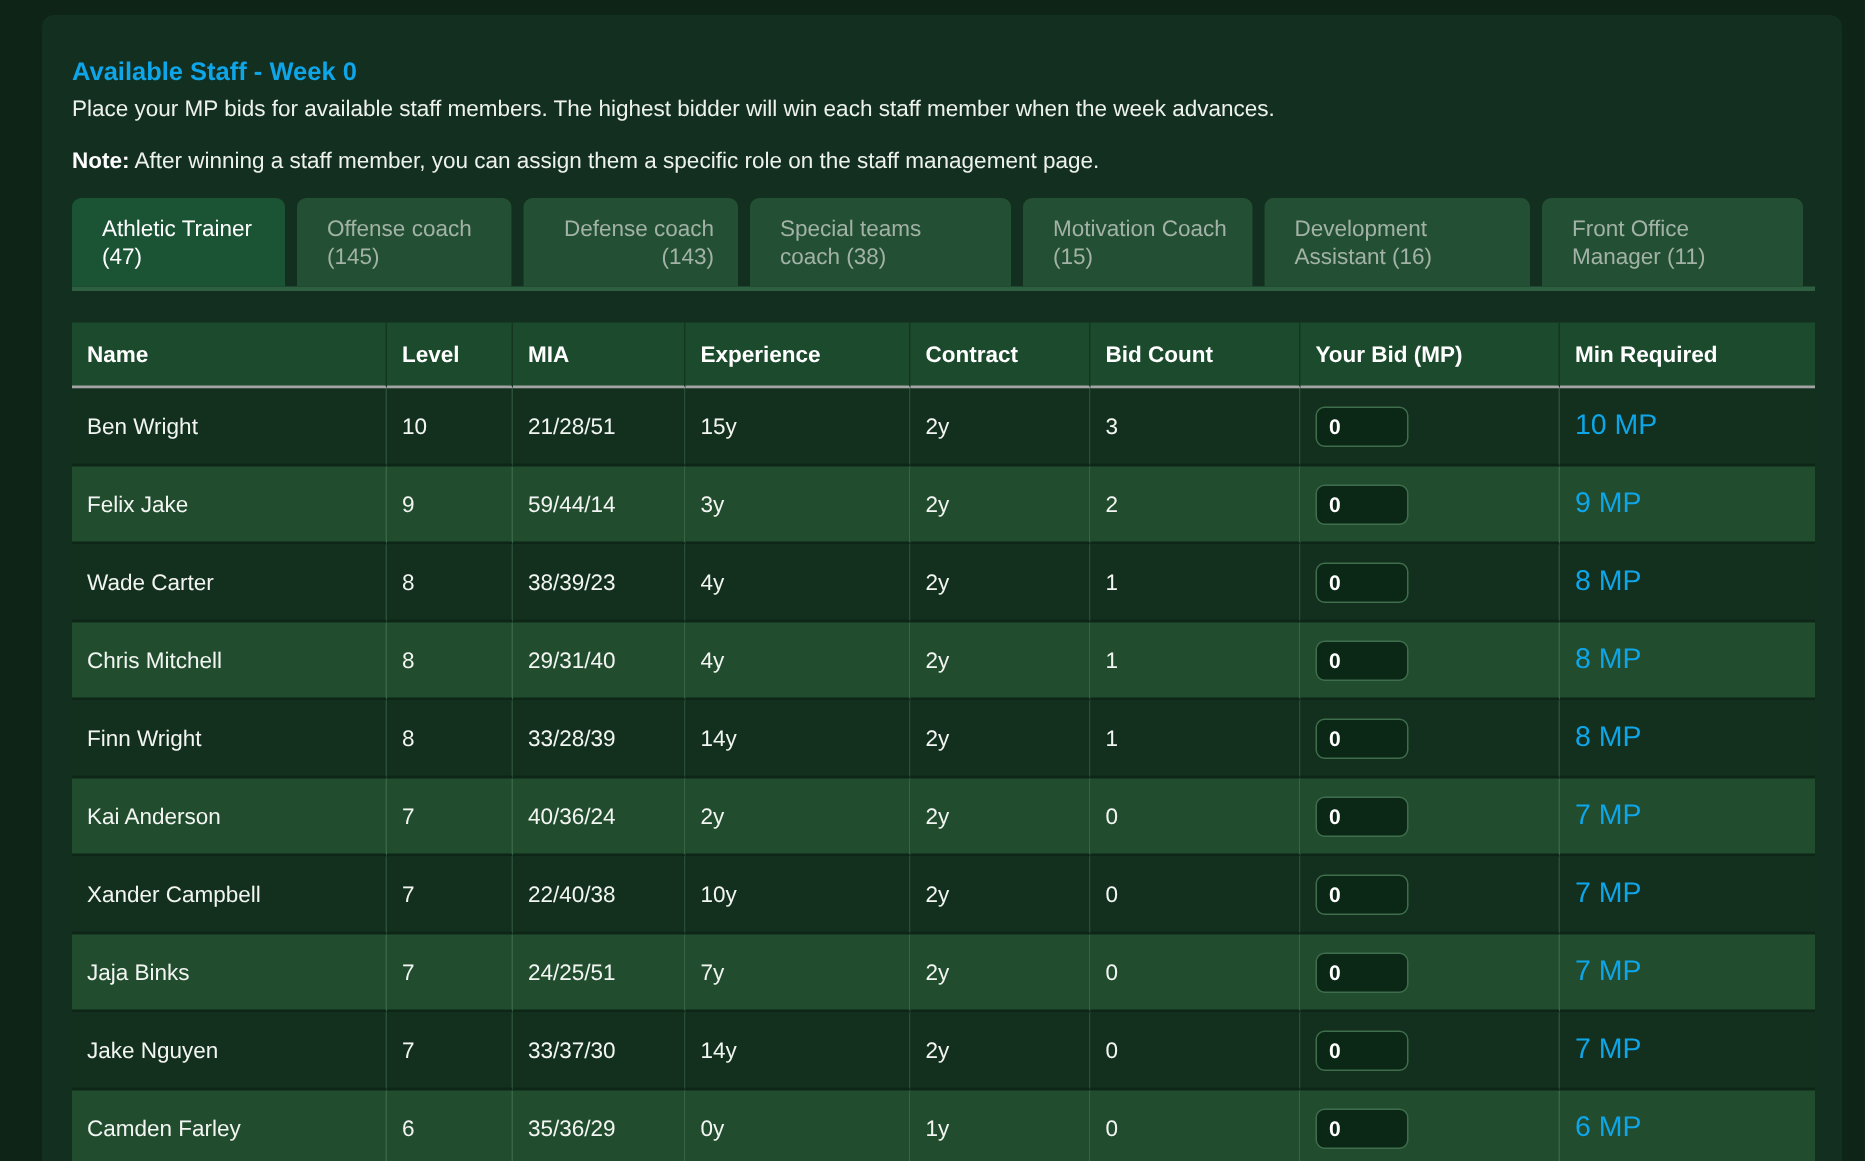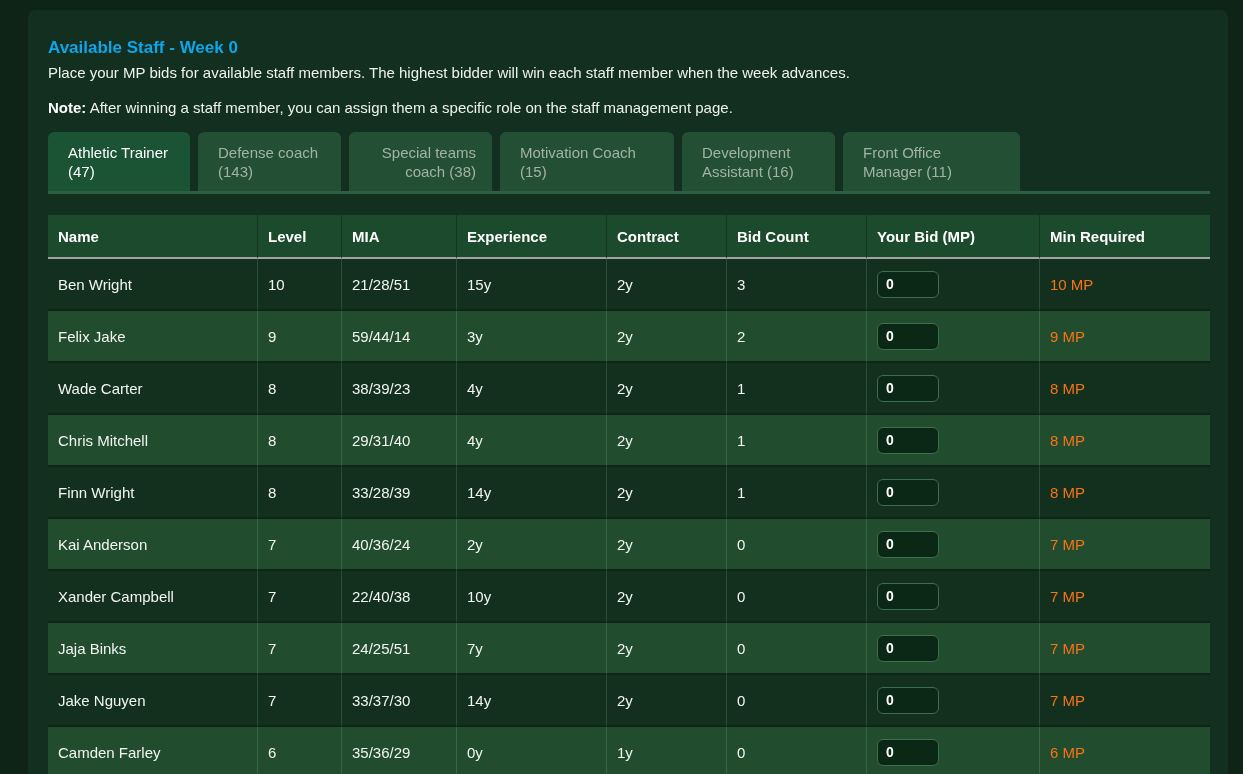--- a/index.html
+++ b/index.html
@@ -76,21 +76,21 @@
   }
   .staff-table th:last-child { border-right:none; }
   .staff-table td {
     height:52px; padding-left:10px; color:#f2f5f2;
     border-right:1px solid rgba(163,216,178,0.18);
     border-bottom:2px solid #0d2617;
   }
   .staff-table td:last-child { border-right:none; }
   .staff-table tbody tr:nth-child(odd) td { background:#12301d; }
   .staff-table tbody tr:nth-child(even) td { background:#214c2e; }
-  .staff-table td.min-req { color:#f97316; font-size:15px; }
+  .staff-table td.min-req { color:#0ea5e9; font-size:19px; }
 
   .bid-input {
     width:62px; height:27px;
     background:#0b2817;
     border:1px solid #3f6e4d;
     border-radius:6px;
     color:#ffffff; font-size:14px; font-weight:bold;
     font-family:"Liberation Sans", sans-serif;
     padding:0 6px 0 8px;
     outline:none;
@@ -100,20 +100,23 @@
 <body>
 
 <div class="panel">
   <div class="page-title">Available Staff - Week 0</div>
   <div class="page-desc">Place your MP bids for available staff members. The highest bidder will win each staff member when the week advances.</div>
   <div class="page-note"><span class="note-label">Note:</span><span> After winning a staff member, you can assign them a specific role on the staff management page.</span></div>
 
   <div class="tabs" id="tabs">
       <div class="tab active">
         <span>Athletic Trainer (47)</span>
+      </div>
+      <div class="tab">
+        <span>Offense coach (145)</span>
       </div>
       <div class="tab">
         <span>Defense coach (143)</span>
       </div>
       <div class="tab">
         <span>Special teams coach (38)</span>
       </div>
       <div class="tab">
         <span>Motivation Coach (15)</span>
       </div>

